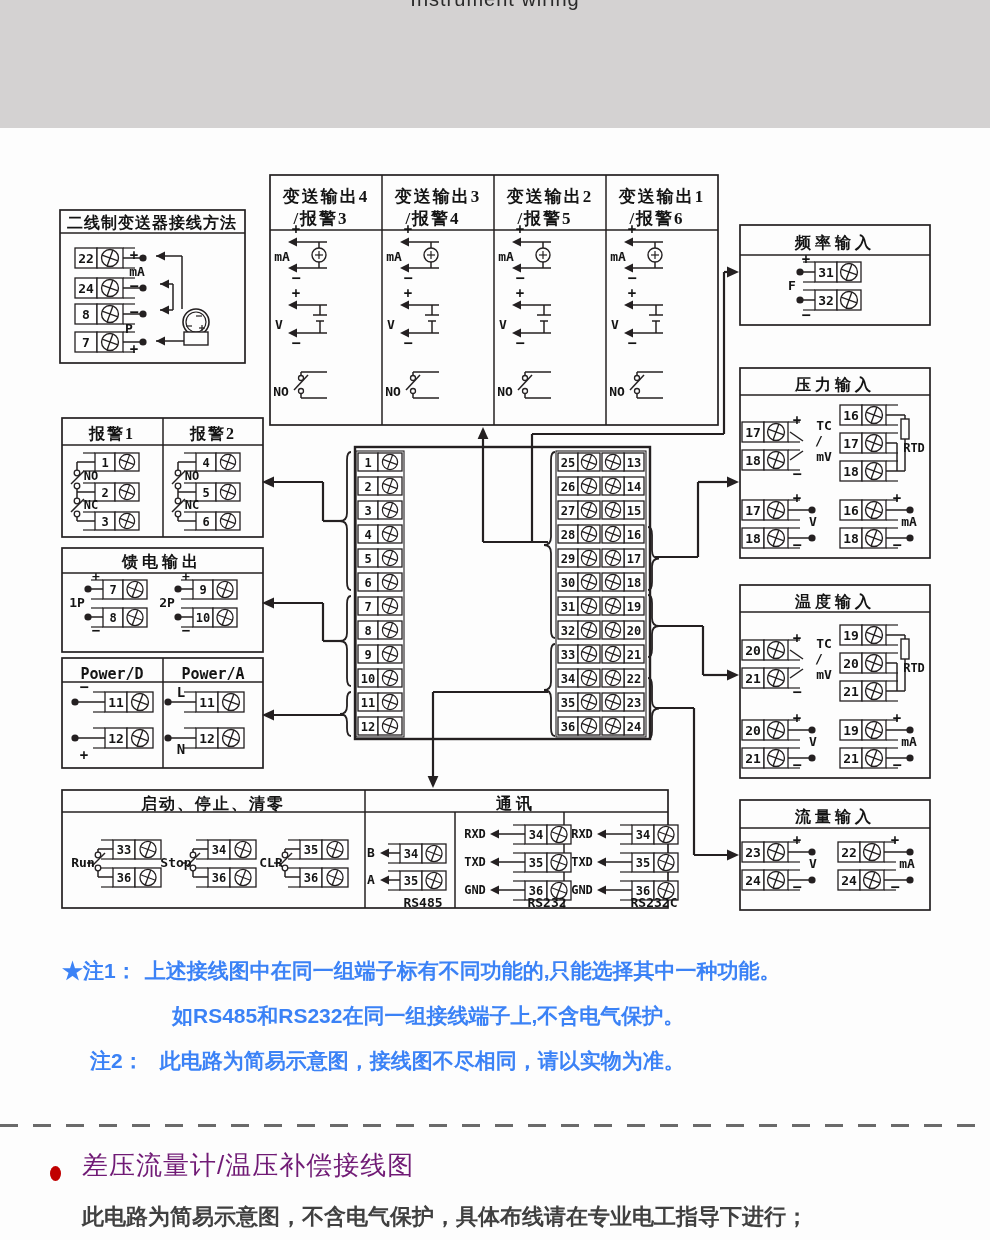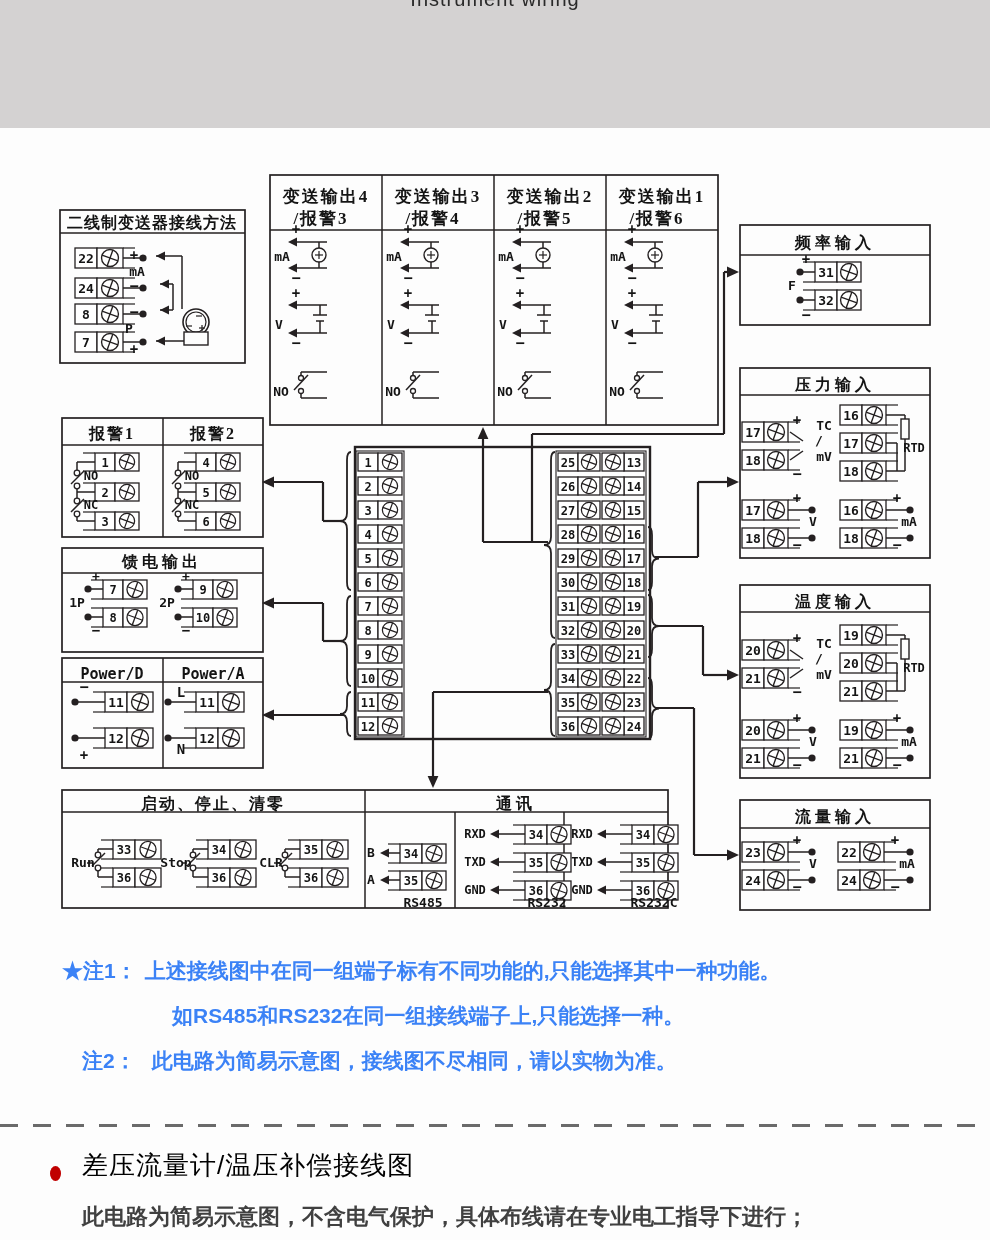--- a/index.html
+++ b/index.html
@@ -9,25 +9,25 @@
     font-family:"Liberation Sans", sans-serif;
   }
   .banner{position:absolute;top:0;left:0;width:990px;height:128px;background:#d4d2d2;text-align:center}
   .banner .title{margin:0;padding-top:12px;font-size:54px;font-weight:bold;letter-spacing:10px;color:#0b0b0b;line-height:60px}
   .banner .subtitle{margin-top:-12px;font-size:20px;letter-spacing:1px;color:#2a2a2a}
   #wiring-svg{position:absolute;top:130px;left:0}
   .notes{position:absolute;top:956px;left:62px;width:905px;font-size:21px;font-weight:bold;line-height:29px;color:#3b82f6}
   .note-row{margin-bottom:16px;white-space:nowrap}
   .indent{padding-left:110px}
   .n1label{margin-right:8px}
-  .n2label{margin-left:20px;margin-right:16px}
+  .n2label{margin-left:28px;margin-right:16px}
   .divider{position:absolute;top:1124px;left:0;width:990px;height:3px;
     background:repeating-linear-gradient(90deg,#6a6a6a 0 18px,transparent 18px 33px)}
   .bullet{position:absolute;left:50px;top:1166px;width:11px;height:15px;background:#c00000;border-radius:50%}
-  .heading{position:absolute;left:82px;top:1148px;font-size:26px;color:#000000;letter-spacing:1px}
+  .heading{position:absolute;left:82px;top:1148px;font-size:26px;color:#701a75;letter-spacing:1px}
   .bodytext{position:absolute;left:82px;top:1202px;font-size:22px;font-weight:bold;color:#404040}
 </style>
 </head>
 <body>
 
 <header class="banner">
   <div class="subtitle">Instrument wiring</div>
 </header>
 
 <svg id="wiring-svg" width="990" height="822" viewBox="0 0 990 822">
@@ -958,21 +958,21 @@
       <text x="907" y="738" font-size="13" text-anchor="middle" fill="#141414" font-family="&quot;DejaVu Sans Mono&quot;,&quot;Liberation Mono&quot;,monospace" font-weight="bold">mA</text>
       <text x="895" y="762" font-size="15" text-anchor="middle" fill="#141414" font-family="&quot;DejaVu Sans Mono&quot;,&quot;Liberation Mono&quot;,monospace" font-weight="bold">−</text>
     </g>
 </svg>
 
 <div class="notes">
   <div class="note-row">
     <span class="n1label">★注1：</span><span>上述接线图中在同一组端子标有不同功能的,只能选择其中一种功能。</span>
   </div>
   <div class="note-row indent">
-    <span>如RS485和RS232在同一组接线端子上,只能选择一种。</span>
+    <span>如RS485和RS232在同一组接线端子上,不含电气保护。</span>
   </div>
   <div class="note-row">
     <span class="n2label">注2：</span><span>此电路为简易示意图，接线图不尽相同，请以实物为准。</span>
   </div>
 </div>
 
 <div class="divider"></div>
 <div class="bullet"></div>
 <div class="heading">差压流量计/温压补偿接线图</div>
 <div class="bodytext">此电路为简易示意图，不含电气保护，具体布线请在专业电工指导下进行；</div>

